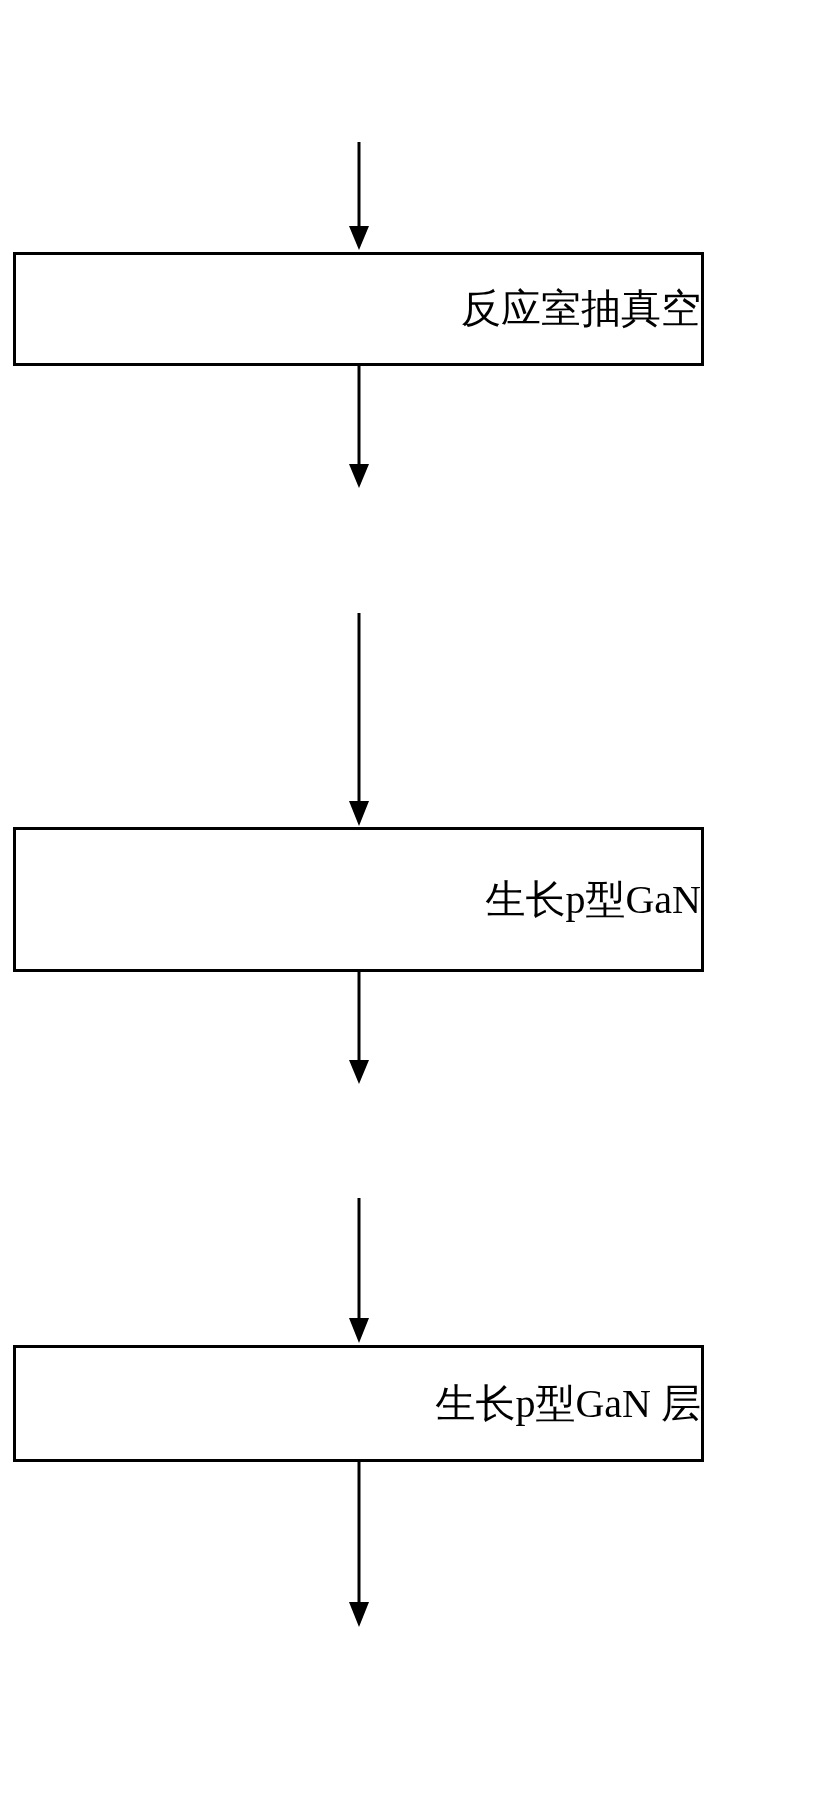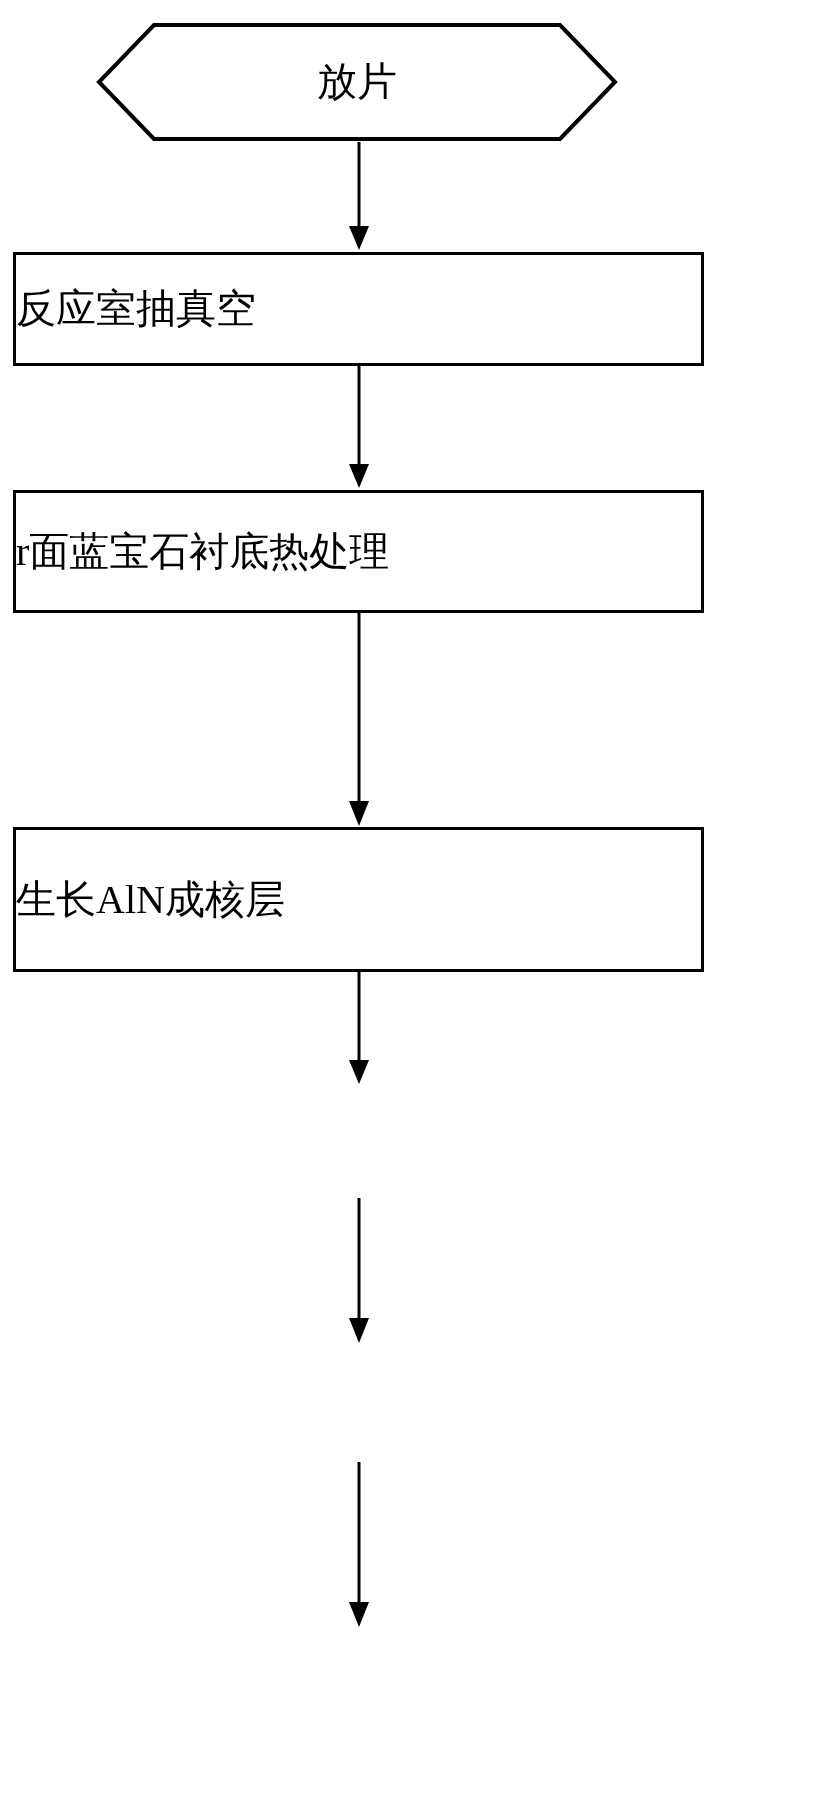--- a/index.html
+++ b/index.html
@@ -15,21 +15,21 @@
     width: 817px;
     height: 1795px;
     background: #ffffff;
     overflow: hidden;
   }
   .node {
     position: absolute;
     box-sizing: border-box;
     display: flex;
     align-items: center;
-    justify-content: flex-start;
+    justify-content: flex-end;
   }
   .node-label {
     font-size: 40px;
     line-height: 1;
     color: #000000;
     letter-spacing: 0px;
     white-space: nowrap;
     text-align: center;
   }
   
@@ -62,75 +62,69 @@
   }
   .conn svg {
     display: block;
   }
 </style>
 </head>
 <body>
 
 <div id="canvas">
 
-  <div class="hexwrap" style="left:96px; top:22px; width:522px; height:120px;">
-    <svg width="522" height="120" viewBox="0 0 522 120">
-      <polygon points="58,3 464,3 519,60 464,117 58,117 3,60" fill="#ffffff" stroke="#000000" stroke-width="4" stroke-linejoin="miter"></polygon>
-    </svg>
-    <div class="node-label">放片</div>
-  </div>
 
   <div class="conn" style="left:344px; top:142px; width:30px; height:110px;">
     <svg width="30" height="110" viewBox="0 0 30 110">
       <line x1="15" y1="0" x2="15" y2="88" stroke="#000000" stroke-width="3"></line>
       <polygon points="5,84 25,84 15,108" fill="#000000"></polygon>
     </svg>
   </div>
 
   <div class="node proc" style="left:13px; top:252px; width:691px; height:114px;">
     <div class="node-label">反应室抽真空</div>
   </div>
 
   <div class="conn" style="left:344px; top:366px; width:30px; height:124px;">
     <svg width="30" height="124" viewBox="0 0 30 124">
       <line x1="15" y1="0" x2="15" y2="102" stroke="#000000" stroke-width="3"></line>
       <polygon points="5,98 25,98 15,122" fill="#000000"></polygon>
     </svg>
   </div>
 
-  <div class="node proc" style="left:13px; top:490px; width:691px; height:123px;">
-    <div class="node-label">r面蓝宝石衬底热处理</div>
-  </div>
 
   <div class="conn" style="left:344px; top:613px; width:30px; height:215px;">
     <svg width="30" height="215" viewBox="0 0 30 215">
       <line x1="15" y1="0" x2="15" y2="192" stroke="#000000" stroke-width="3"></line>
       <polygon points="5,188 25,188 15,213" fill="#000000"></polygon>
     </svg>
   </div>
 
   <div class="node proc" style="left:13px; top:827px; width:691px; height:145px;">
-    <div class="node-label">生长AlN成核层</div>
+    <div class="node-label">生长p型GaN</div>
   </div>
 
   <div class="conn" style="left:344px; top:972px; width:30px; height:114px;">
     <svg width="30" height="114" viewBox="0 0 30 114">
       <line x1="15" y1="0" x2="15" y2="92" stroke="#000000" stroke-width="3"></line>
       <polygon points="5,88 25,88 15,112" fill="#000000"></polygon>
     </svg>
   </div>
 
 
   <div class="conn" style="left:344px; top:1198px; width:30px; height:147px;">
     <svg width="30" height="147" viewBox="0 0 30 147">
       <line x1="15" y1="0" x2="15" y2="124" stroke="#000000" stroke-width="3"></line>
       <polygon points="5,120 25,120 15,145" fill="#000000"></polygon>
     </svg>
   </div>
 
+  <div class="node proc" style="left:13px; top:1345px; width:691px; height:117px;">
+    <div class="node-label">生长p型GaN 层</div>
+  </div>
 
   <div class="conn" style="left:344px; top:1462px; width:30px; height:167px;">
     <svg width="30" height="167" viewBox="0 0 30 167">
       <line x1="15" y1="0" x2="15" y2="144" stroke="#000000" stroke-width="3"></line>
       <polygon points="5,140 25,140 15,165" fill="#000000"></polygon>
     </svg>
   </div>
 
 
 </div>

